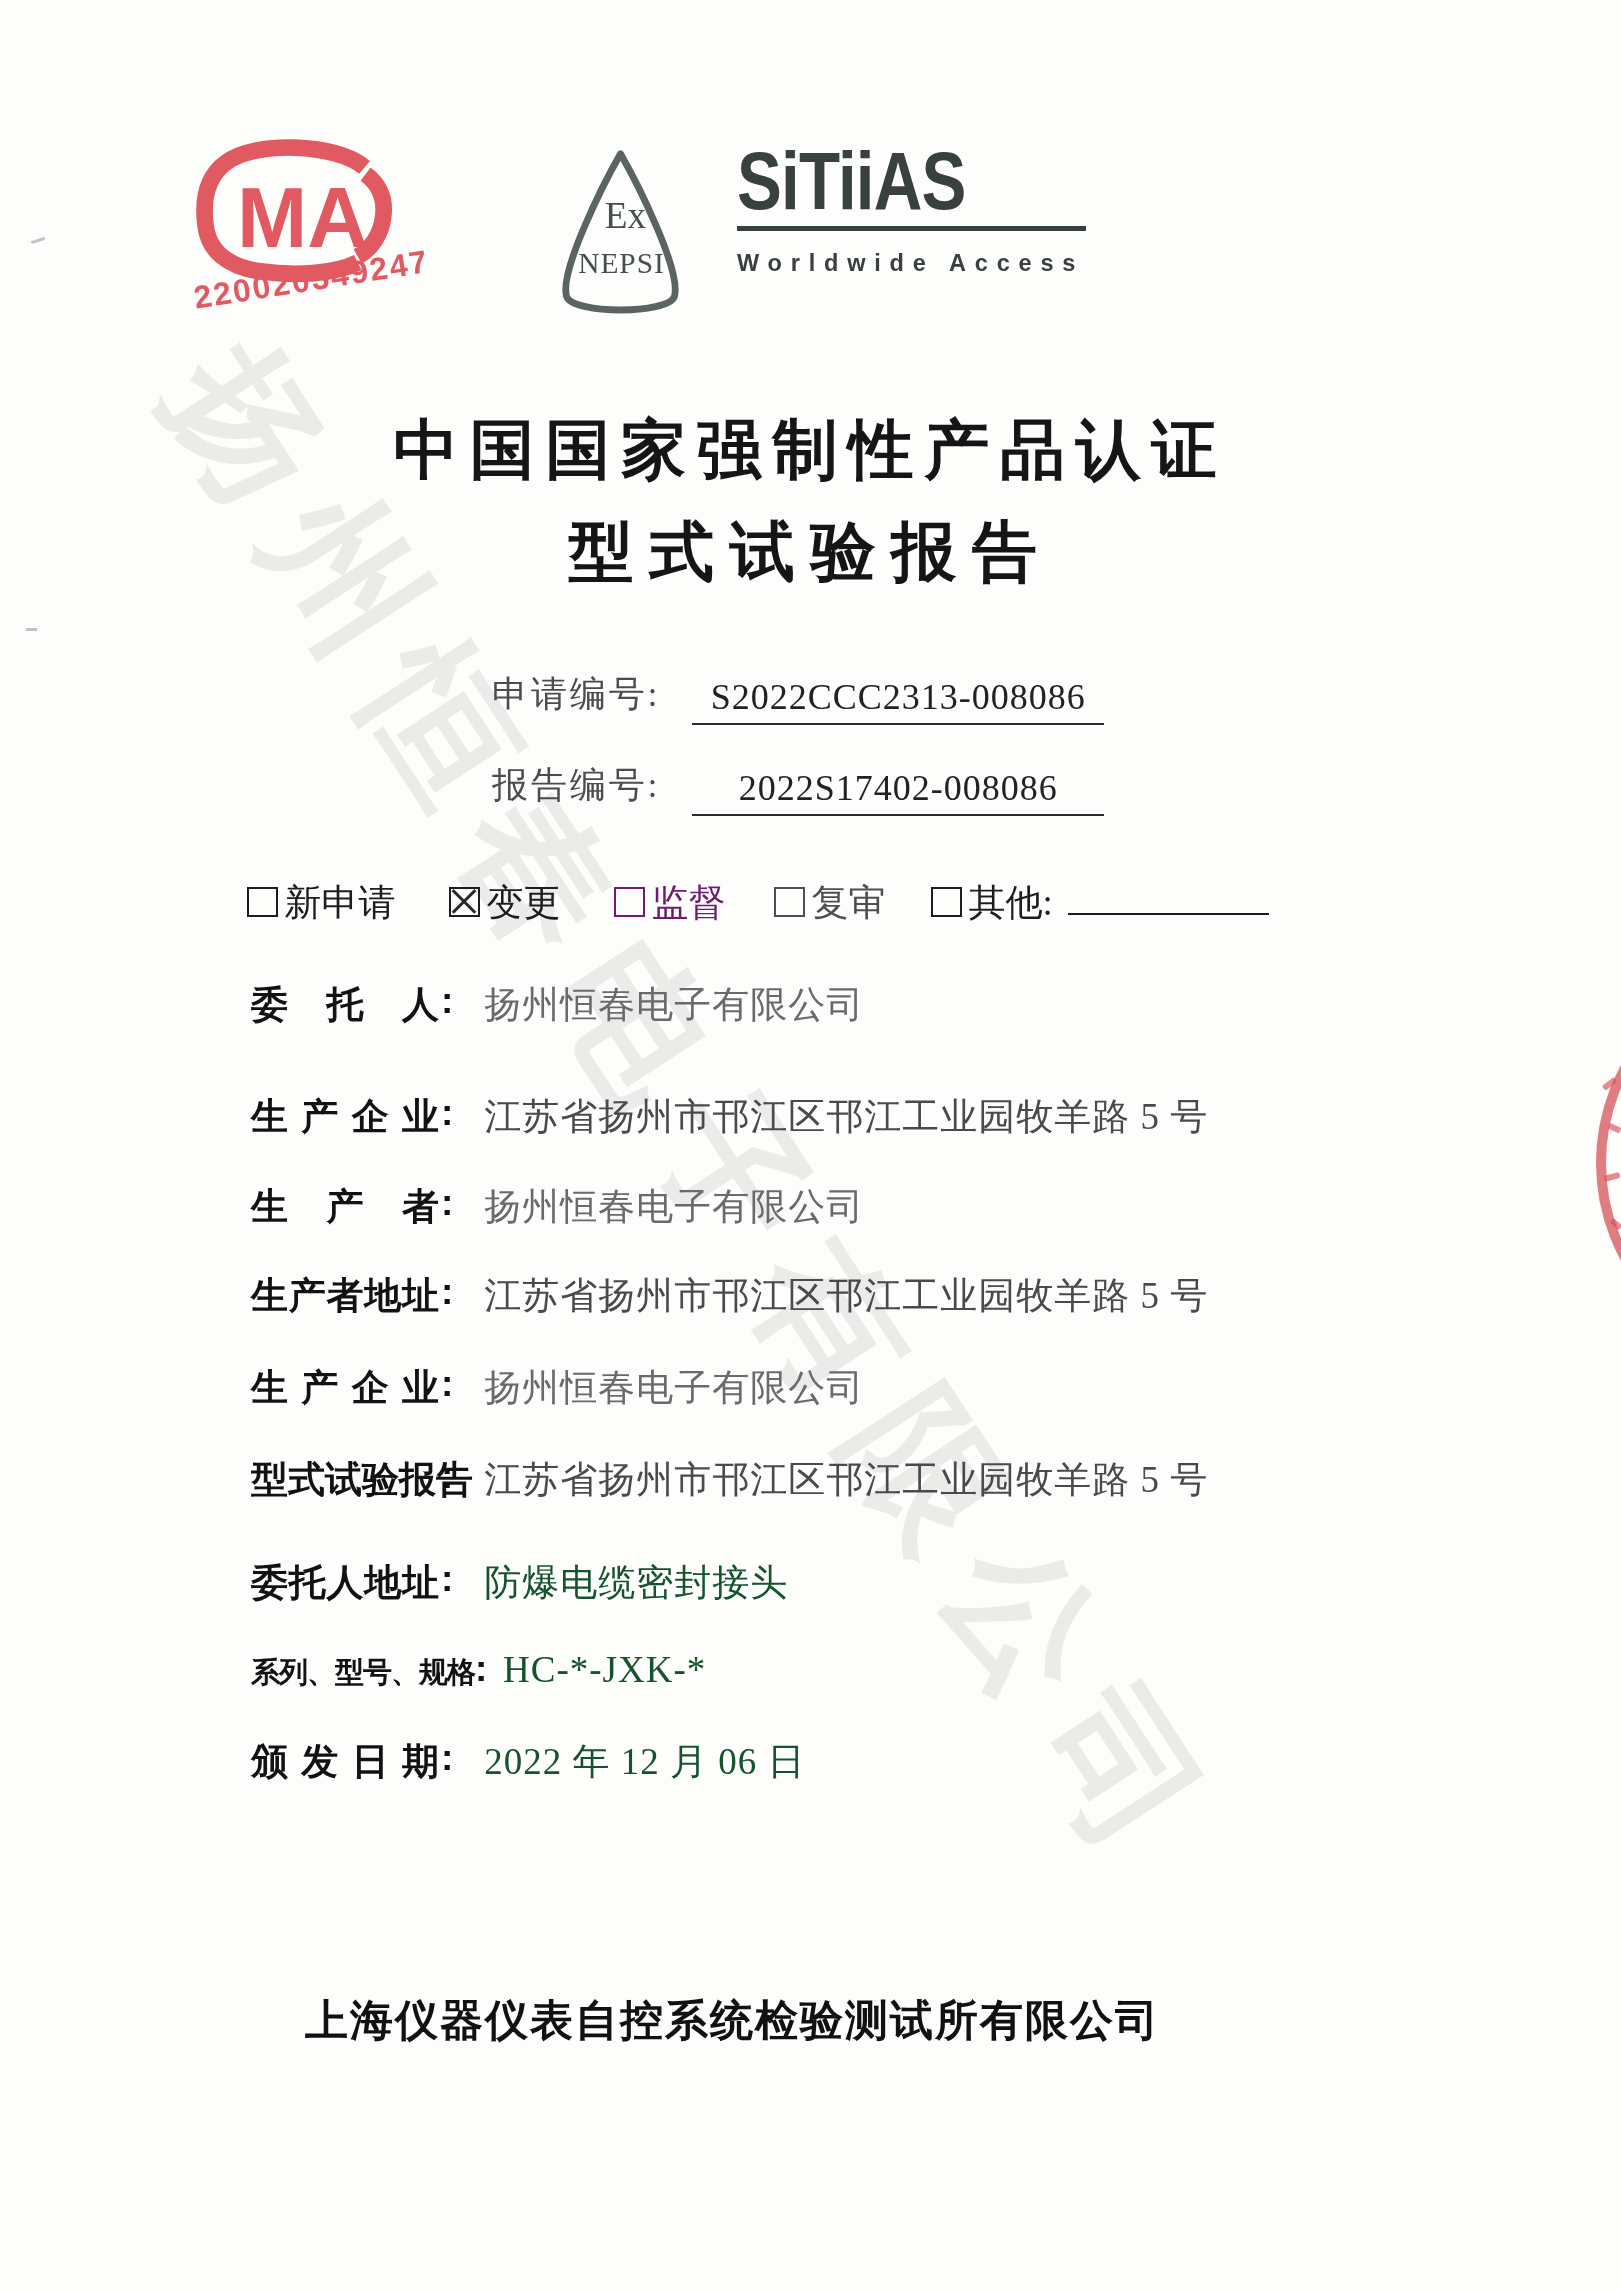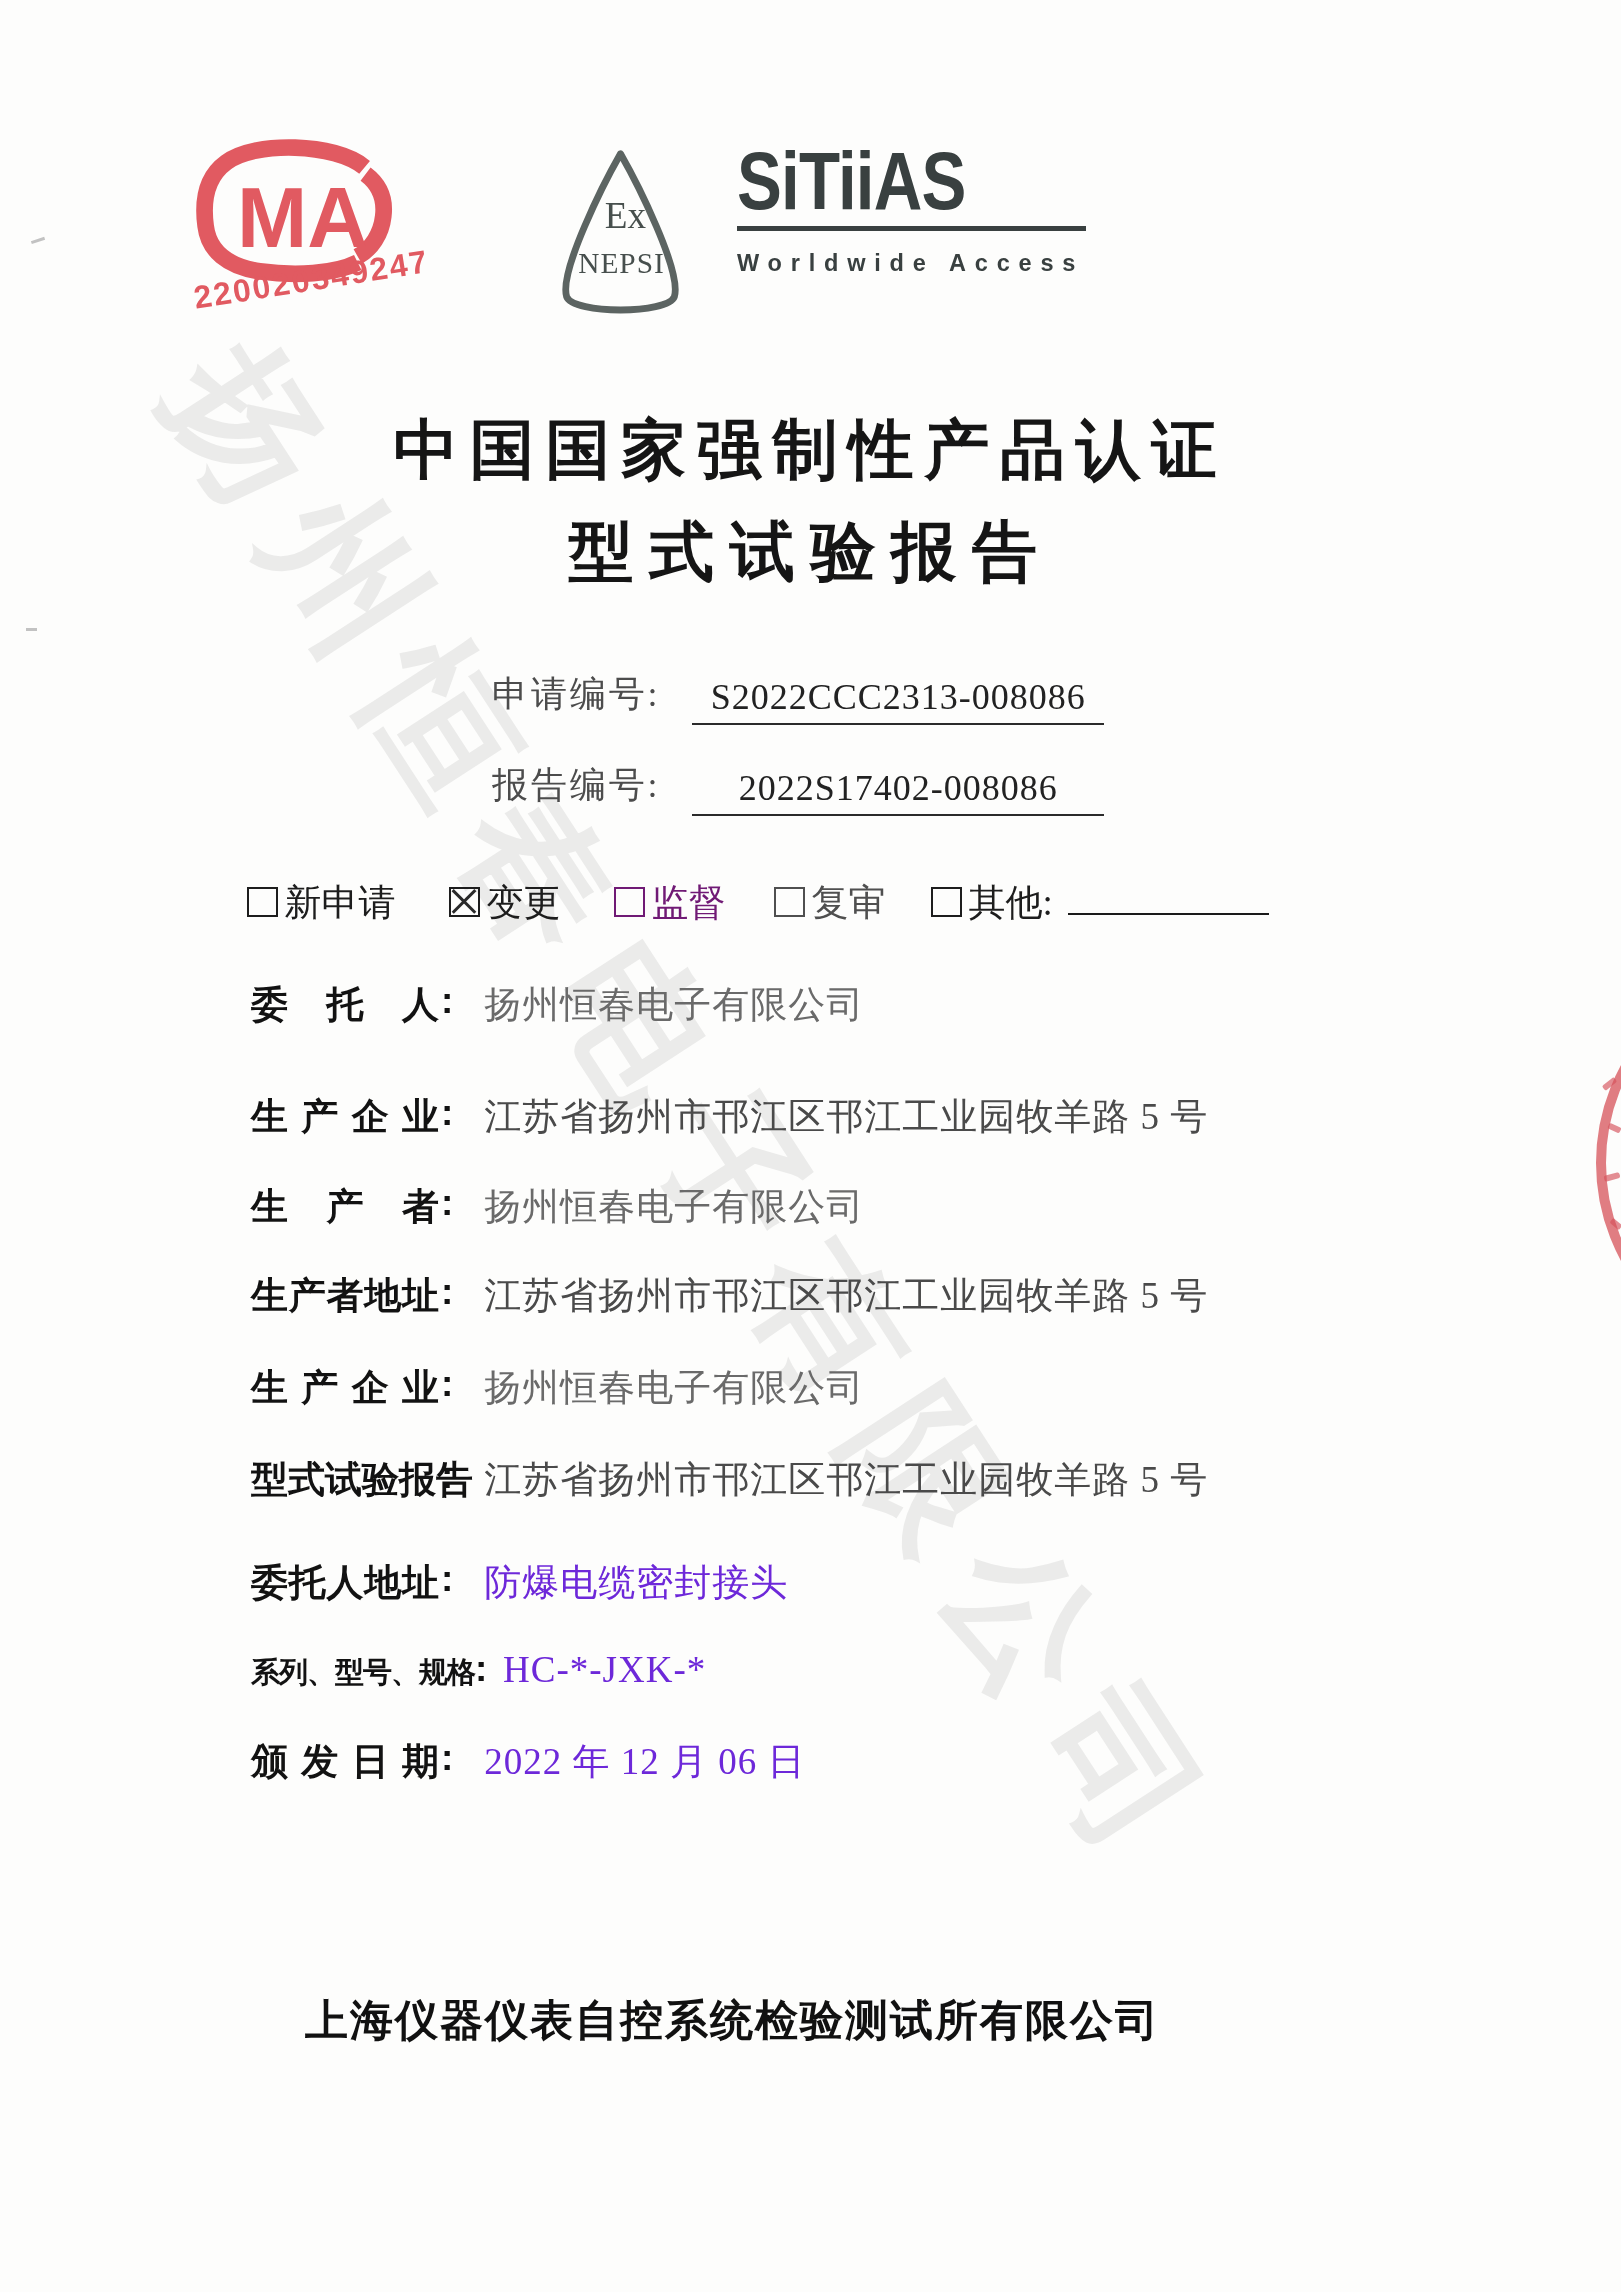--- a/index.html
+++ b/index.html
@@ -89,21 +89,21 @@
     display:inline-block;width:188px;
     font-family:"Liberation Sans","DejaVu Sans",sans-serif;
     font-size:37px;font-weight:bold;color:#121212;
     text-align:justify;text-align-last:justify;
   }
   .fl.condensed{width:222px;font-size:29px;letter-spacing:-1px;padding-top:4.9px;}
   .fcolon{font-family:"Liberation Sans","DejaVu Sans",sans-serif;font-size:37px;font-weight:bold;color:#121212;margin-left:2px;}
   .fv{font-size:37px;margin-left:31px;letter-spacing:1px;}
   .fv.light{color:#6a6a6a;}
   .fv.medium{color:#4a4a4a;}
-  .fv.dark{color:#6d28d9;}
+  .fv.dark{color:#14532d;}
   .fr0{top:980px;justify-content:space-between;} .fr1{top:1092px;} .fr2{top:1182px;}
   .fr3{top:1271px;} .fr4{top:1363px;} .fr5{top:1455px;}
   .fr6{top:1558px;} .fr7{top:1648px;} .fr8{top:1737px;}
   .fr7 .fv{margin-left:15.7px;}
 
   
   .footer-org{
     position:absolute;top:1992px;left:0;width:100%;text-align:center;
     font-size:43px;font-weight:bold;letter-spacing:2px;color:#111;
     transform:translateX(-78px);white-space:nowrap;

